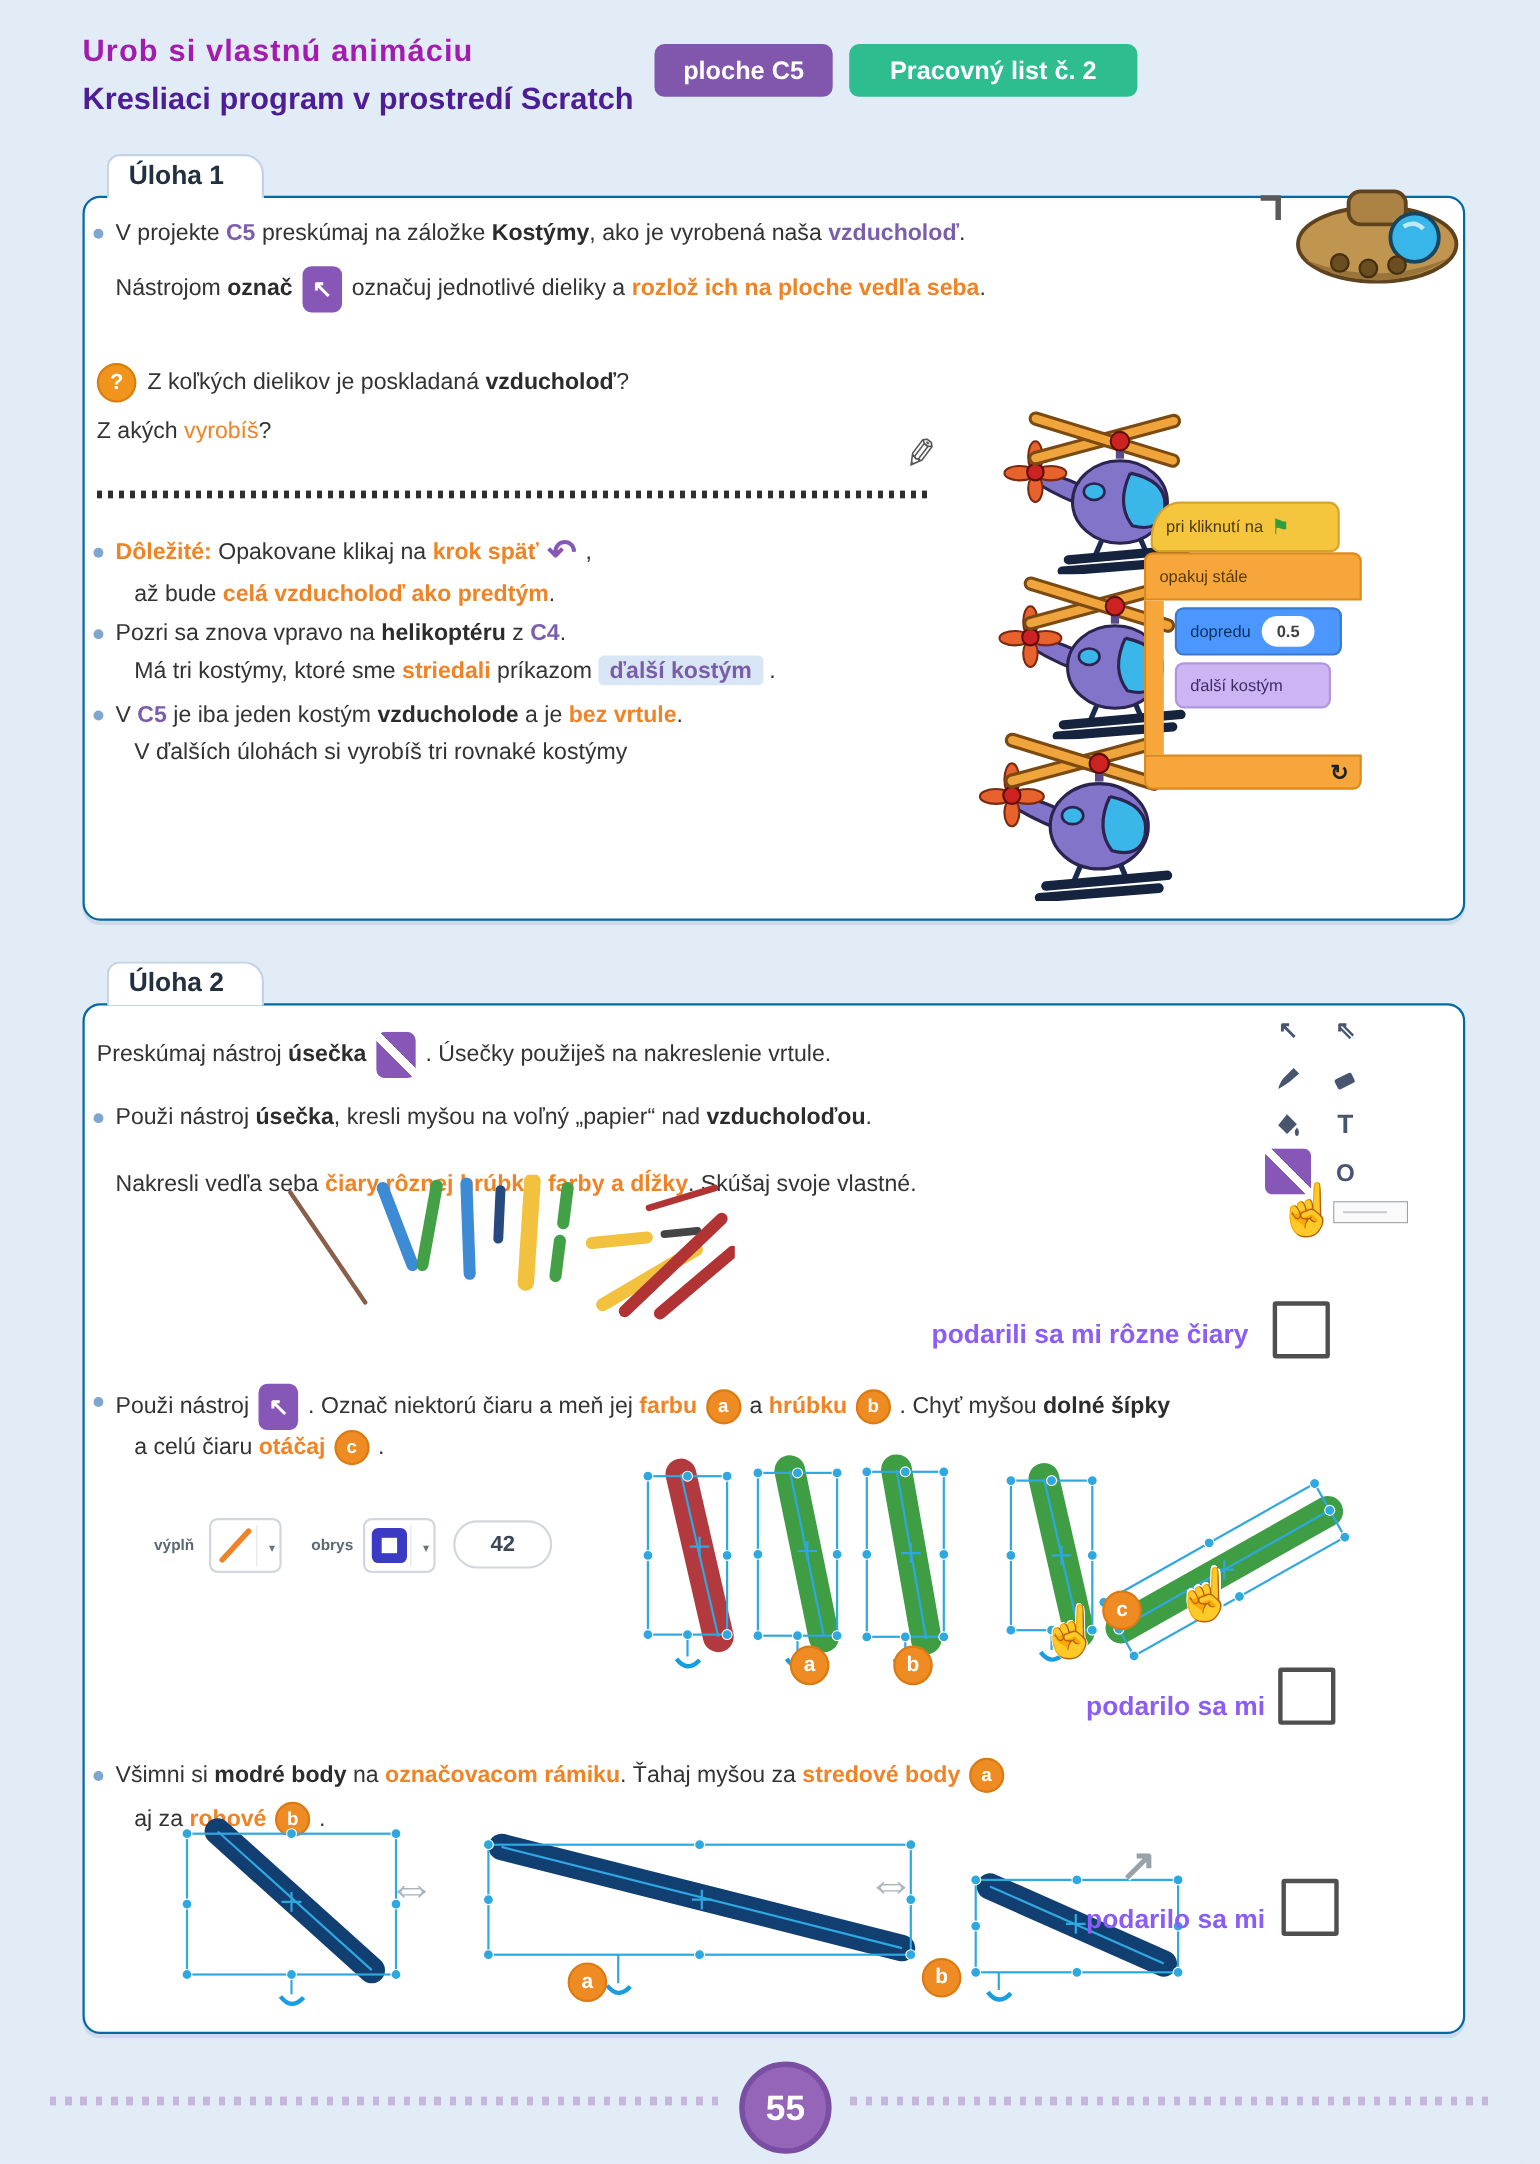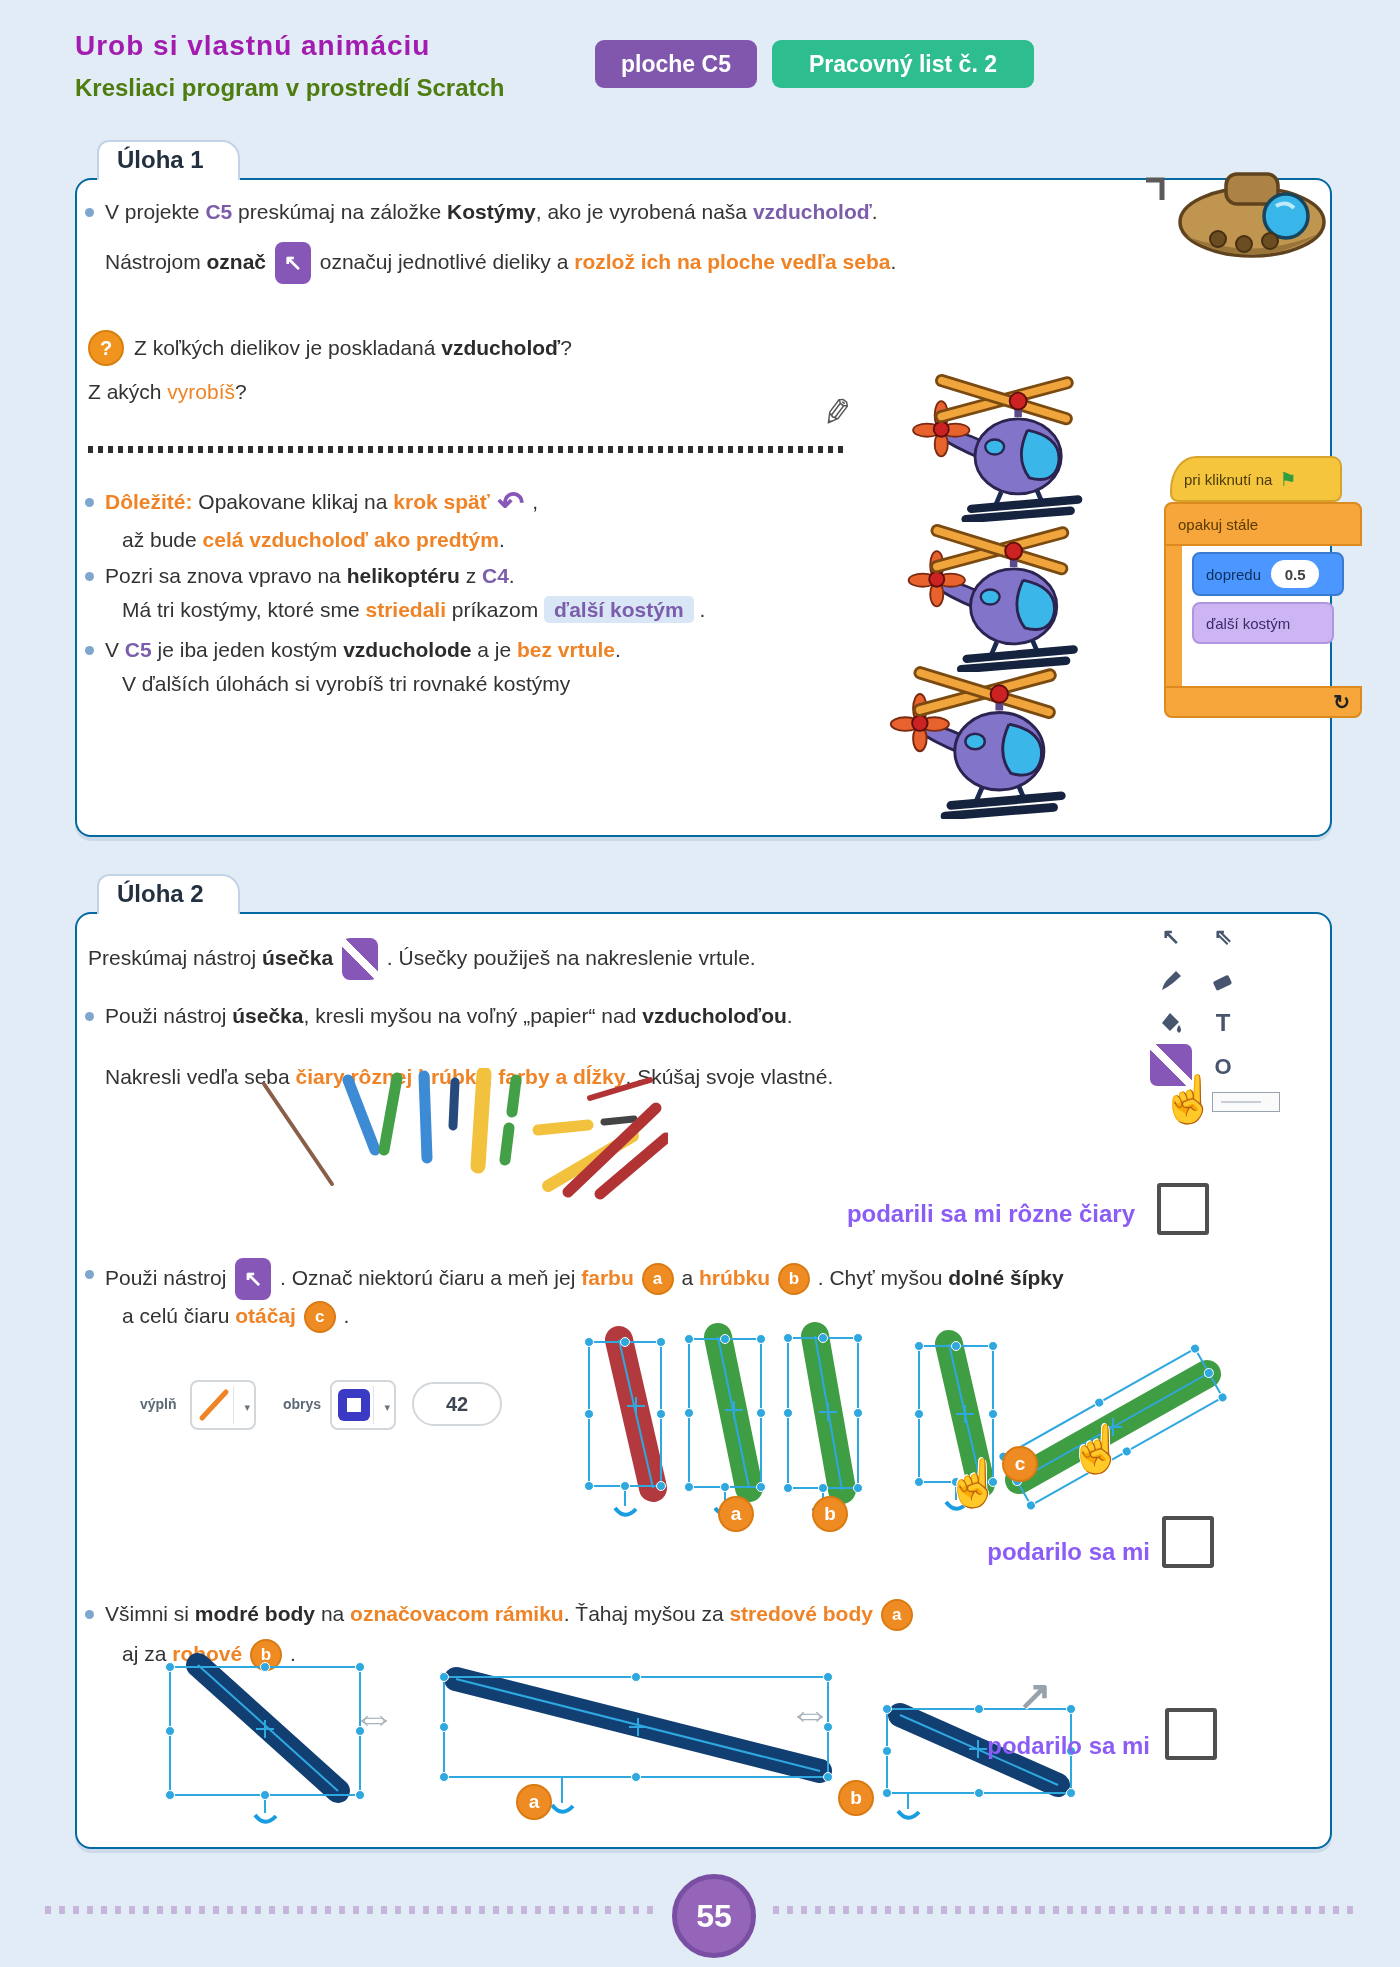--- a/index.html
+++ b/index.html
@@ -1,21 +1,21 @@
 <!DOCTYPE html>
 <html><head>
 <meta charset="utf-8">
 <style>
   html,body{margin:0;padding:0;}
   body{font-family:"Liberation Sans", sans-serif; background:#e2ecf7;}
   .page{position:relative;width:1400px;height:1967px;background:#e2ecf7;overflow:hidden;}
 
   
   .hdr-title{position:absolute;left:75px;top:30px;font-size:28px;font-weight:bold;color:#a21caf;letter-spacing:1px;}
-  .hdr-sub{position:absolute;left:75px;top:74px;font-size:24px;font-weight:bold;color:#4d7c0f;}
+  .hdr-sub{position:absolute;left:75px;top:74px;font-size:28px;font-weight:bold;color:#4c1d95;}
   .badge{position:absolute;top:40px;height:48px;border-radius:9px;color:#fff;font-weight:bold;font-size:23px;
          display:flex;align-items:center;justify-content:center;}
   .badge.project{left:595px;width:162px;background:#8157ad;}
   .badge.worksheet{left:772px;width:262px;background:#2dbd8f;}
 
   
   .task-box{position:absolute;left:75px;width:1253px;background:#fff;border:2px solid #0369a1;border-radius:16px;
             box-shadow:0 4px 0 #cddaea;}
   #box1{top:178px;height:655px;}
   #box2{top:912px;height:933px;}
@@ -45,21 +45,21 @@
   .qmark{position:absolute;width:32px;height:32px;border-radius:50%;background:#f0941e;border:2px solid #d87f10;
          color:#fff;font-weight:bold;font-size:20px;display:flex;align-items:center;justify-content:center;}
 
   .ansline{position:absolute;height:7px;background:repeating-linear-gradient(90deg,#2e2e2e 0 5px,transparent 5px 10px);}
   .pencil{position:absolute;font-size:36px;color:#555;transform:scaleX(-1) rotate(8deg);}
 
   .checkbox{position:absolute;width:44px;height:44px;background:#fff;border:4px solid #4f4f4f;border-radius:3px;}
   .check-label{position:absolute;font-size:24px;font-weight:bold;color:#8b5cf6;}
 
   
-  .scratch{position:absolute;left:1152px;top:450px;width:215px;height:278px;font-size:15px;color:#4a3a08;}
+  .scratch{position:absolute;left:1028px;top:450px;width:215px;height:278px;font-size:15px;color:#4a3a08;}
   .sc-hat{position:absolute;left:18px;top:6px;width:172px;height:46px;background:#f5c63d;border:2px solid #d8a32a;
           border-radius:26px 10px 8px 8px / 34px 10px 8px 8px;display:flex;align-items:center;padding-left:12px;box-sizing:border-box;}
   .sc-flag{color:#2e9e3e;font-size:19px;margin-left:7px;}
   .sc-looptop{position:absolute;left:12px;top:52px;width:198px;height:44px;background:#f6a63b;border:2px solid #db8a1e;
           border-radius:8px 8px 0 0;display:flex;align-items:center;padding-left:12px;box-sizing:border-box;color:#5a3a00;}
   .sc-arm{position:absolute;left:12px;top:96px;width:18px;height:140px;background:#f6a63b;border-left:2px solid #db8a1e;box-sizing:border-box;}
   .sc-bottom{position:absolute;left:12px;top:236px;width:198px;height:32px;background:#f6a63b;border:2px solid #db8a1e;
           border-radius:0 0 8px 8px;box-sizing:border-box;}
   .sc-looparrow{position:absolute;right:10px;top:2px;font-size:20px;font-weight:bold;color:#222;}
   .sc-move{position:absolute;left:40px;top:102px;width:152px;height:44px;background:#4c97ff;border:2px solid #3a7bd1;border-radius:8px;

